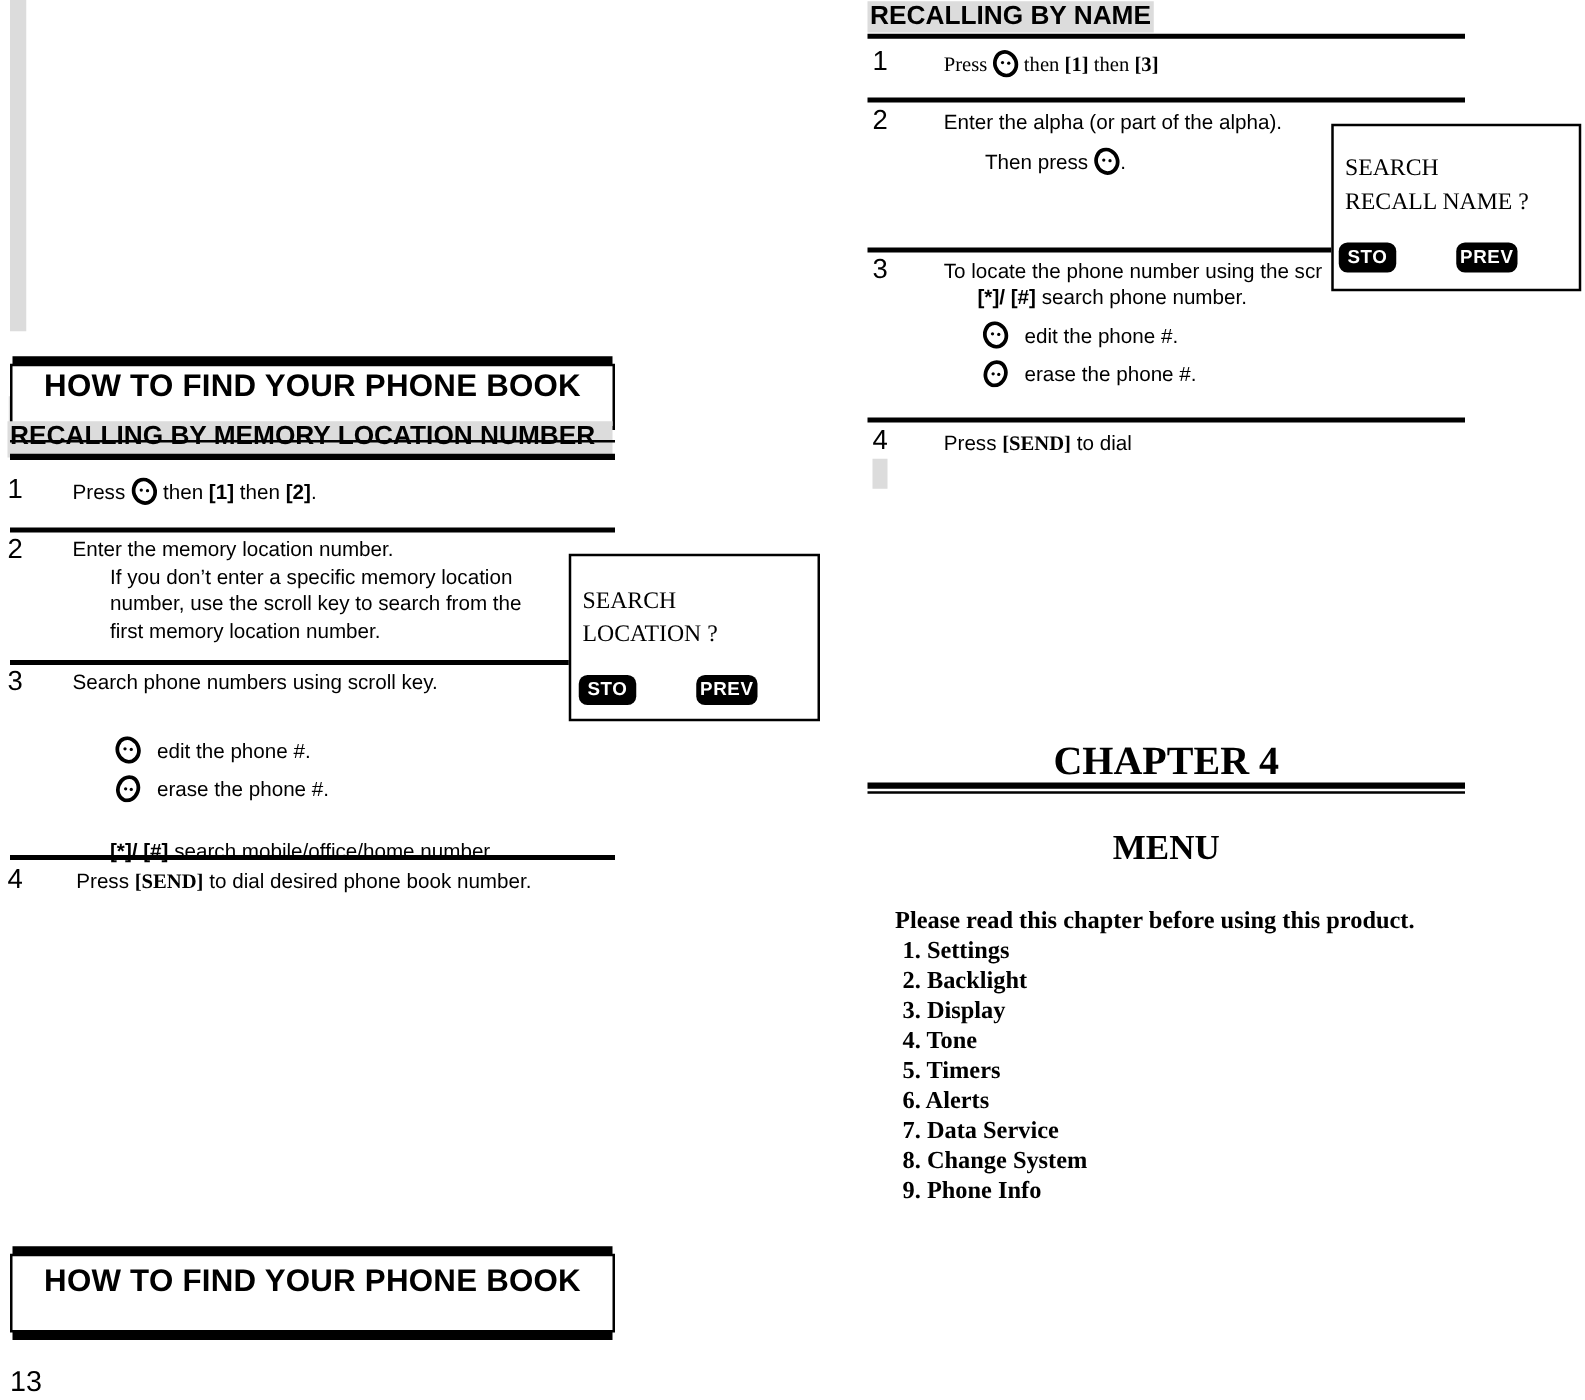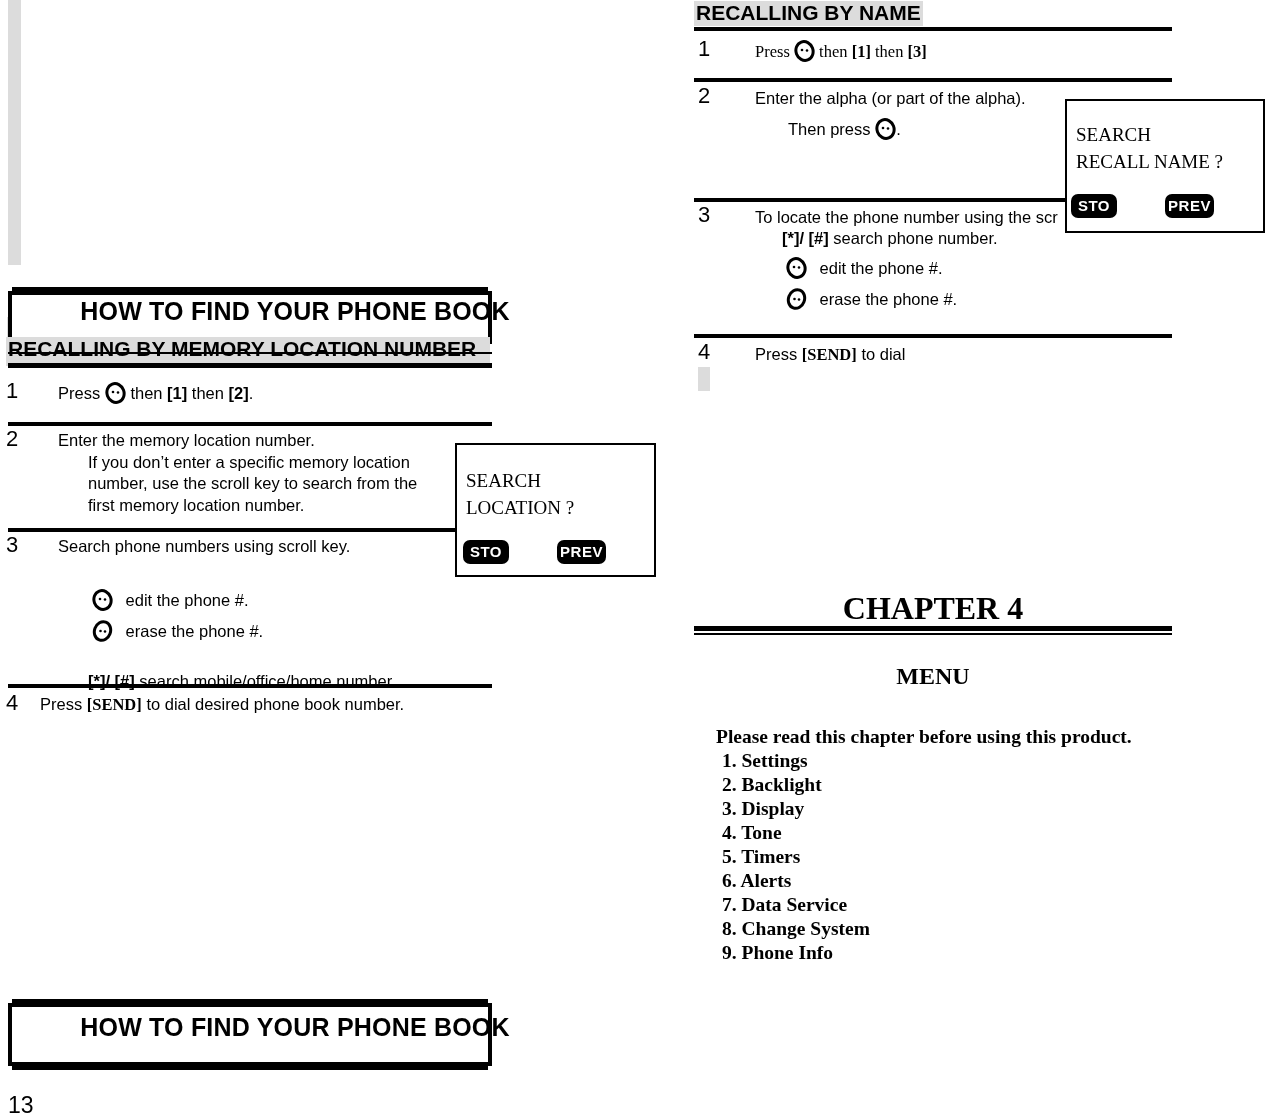--- a/index.html
+++ b/index.html
@@ -19,24 +19,23 @@
   
   .graybar{background:#dcdcdc;}
 
   
   .rule-thick{background:#000;}
   .rule-thin{background:#000;}
 
   
   .hdrbox{
     position:absolute;
-    border:4px solid #000000;
+    border:2px solid #000000;
     box-sizing:border-box;
     background:#fff;
-    padding-left:45px;
   }
   .hdrbox .capbar{
     position:absolute;left:0;right:0;height:7px;background:#000;
   }
   .hdrbox .captop{top:-8px;}
   .hdrbox .capbot{bottom:-8px;}
   .hdrtitle{
     position:absolute;
     width:100%;
     text-align:center;
@@ -128,21 +127,21 @@
     white-space:nowrap;
   }
   .chaprule1{position:absolute;height:5px;background:#000;}
   .chaprule2{position:absolute;height:2px;background:#000;}
   .chaptitle{
     position:absolute;
     width:100%;
     text-align:center;
     font-family:"Liberation Serif", serif;
     font-weight:bold;
-    font-size:24px;
+    font-size:28px;
   }
   .menuintro{
     position:absolute;
     font-family:"Liberation Serif", serif;
     font-weight:bold;
     font-size:19.5px;
     white-space:nowrap;
   }
   .menuitem{
     position:absolute;
@@ -228,21 +227,21 @@
   </div>
 
   <div class="sub" style="left:88px;top:671px;">
     <span class="b">[*</span><span class="b">]/ [#]</span>
     <span>search mobile/office/home number.</span>
   </div>
 
   <div class="abs rule-thick" style="left:8px;top:684px;width:484px;height:4px;"></div>
 
   <div class="stepnum" style="left:6px;top:692px;">4</div>
-  <div class="steptxt" style="left:40px;top:694px;">
+  <div class="steptxt" style="left:61px;top:694px;">
     <span>Press</span>
     <span class="bser">[SEND]</span>
     <span>to dial desired phone book number.</span>
   </div>
 
   <div class="lcd" style="left:455px;top:443px;width:201px;height:134px;">
     <div class="lcdline" style="left:9px;top:25px;">SEARCH</div>
     <div class="lcdline" style="left:9px;top:52px;">LOCATION ?</div>
     <div class="softkey" style="left:6px;top:95px;width:46px;">STO</div>
     <div class="softkey" style="left:100px;top:95px;width:49px;">PREV</div>

